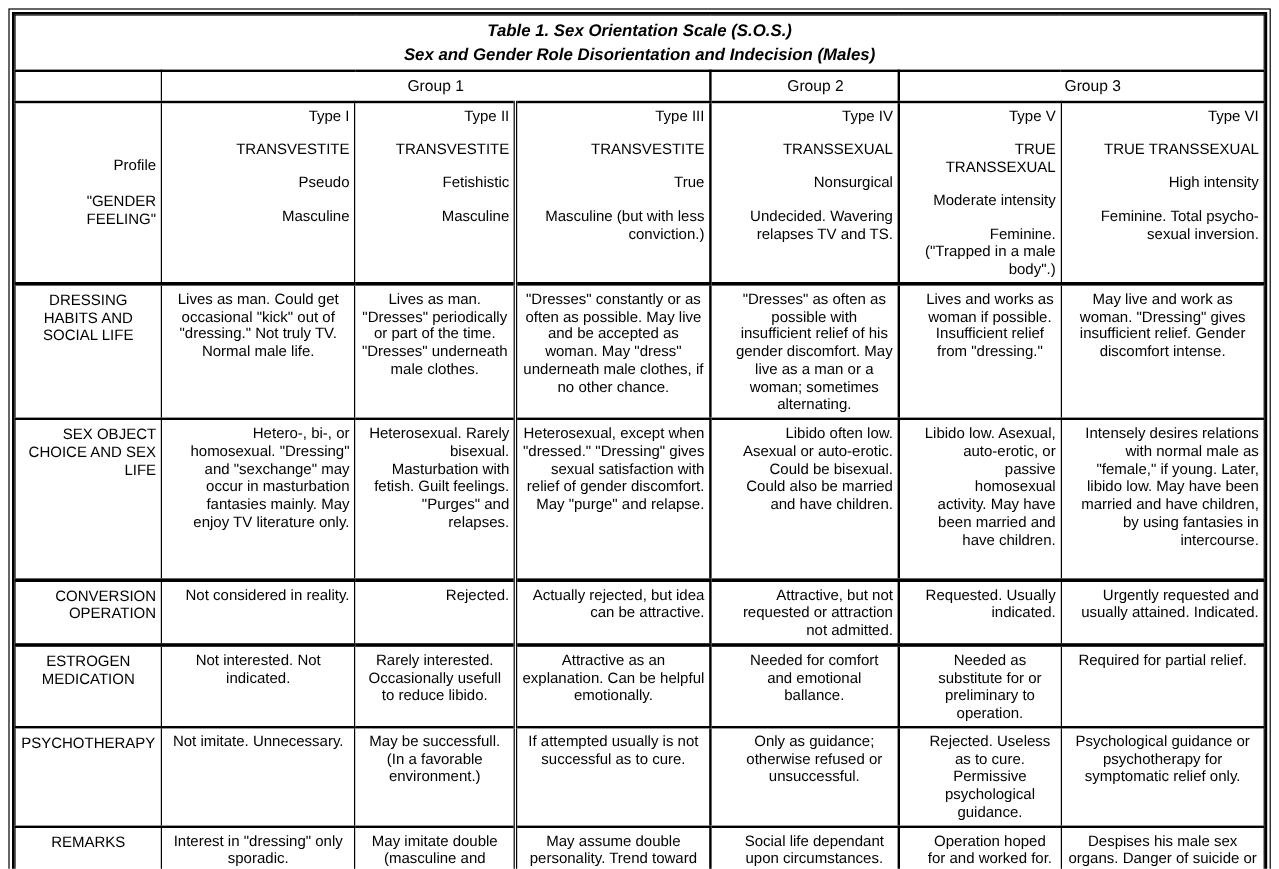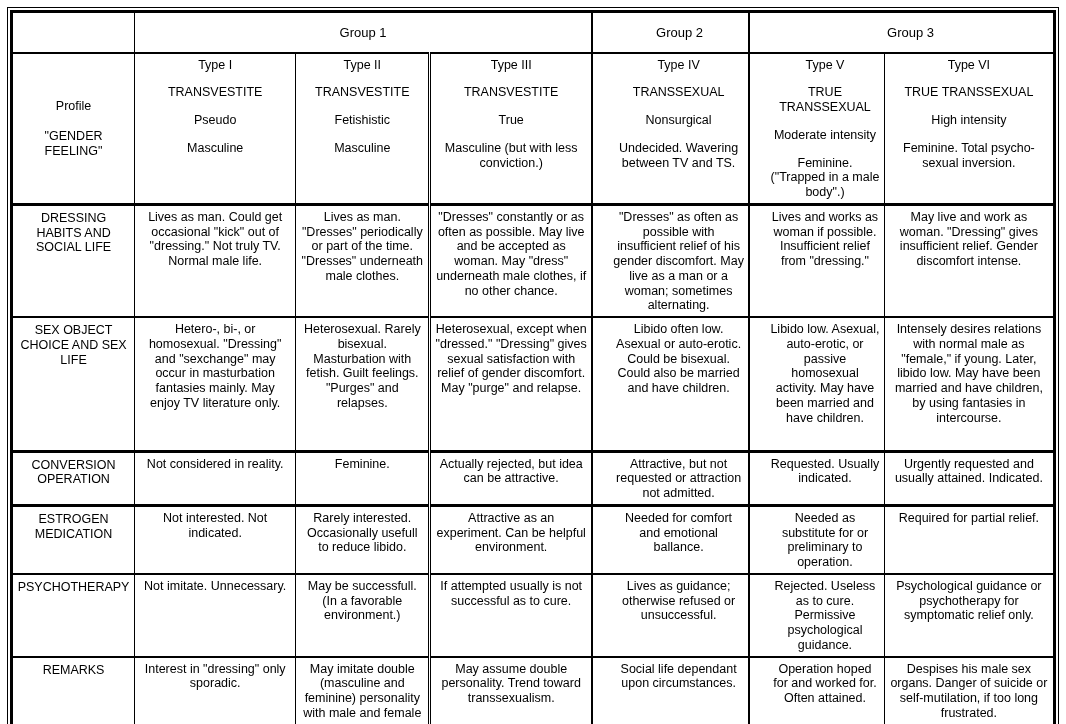--- a/index.html
+++ b/index.html
@@ -23,33 +23,33 @@
     vertical-align: top;
     text-align: center;
     font-size: 12.5px;
     line-height: 1.18;
     padding: 4px 4px 3px 4px;
     overflow: hidden;
     word-wrap: break-word;
   }
   
   tr.r-title    { height: 42px; }
-  tr.r-group    { height: 40px; }
+  tr.r-group    { height: 26px; }
   tr.r-profile  { height: 116px; }
   tr.r-dress    { height: 96px; }
   tr.r-sex      { height: 134px; }
   tr.r-kinsey   { height: 24px; }
   tr.r-conv     { height: 44px; }
   tr.r-estro    { height: 52px; }
   tr.r-psych    { height: 50px; }
   tr.r-remarks  { height: 72px; }
   tr.r-foot     { height: 30px; }
   
   tr.hb2 > td { border-bottom-width: 2px; }
-  tr.hb3 > td { border-bottom-width: 3px; }
+  tr.hb3 > td { border-bottom-width: 3px; text-align: right; }
   
   td.vdbl { border-left: 3px double #000; }
   td.v2   { border-left-width: 2px; padding-left: 20px; }
   
   .title-cell { vertical-align: middle; padding: 2px; }
   .title-line { font-weight: bold; font-style: italic; font-size: 14px; line-height: 1.45; }
   
   .group-cell { vertical-align: middle; font-size: 13px; padding: 2px; }
   
   .type-cell div { margin-bottom: 13px; }
@@ -79,20 +79,26 @@
           <col style="width:122px">
           <col style="width:161px">
           <col style="width:134px">
           <col style="width:162px">
           <col style="width:157px">
           <col style="width:135px">
           <col style="width:169px">
         </colgroup>
 
         <tbody>
+            <tr class="r-title hb2">
+          <td colspan="7" class="title-cell">
+            <div class="title-line">Table 1. Sex Orientation Scale (S.O.S.)</div>
+            <div class="title-line">Sex and Gender Role Disorientation and Indecision (Males)</div>
+          </td>
+        </tr>
 
         <tr class="r-group hb2">
           <td class="group-cell"></td>
           <td colspan="3" class="group-cell">Group 1</td>
           <td class="group-cell v2">Group 2</td>
           <td colspan="2" class="group-cell v2">Group 3</td>
         </tr>
 
         <tr class="r-profile hb3">
           <td class="profile-label-cell">
@@ -114,21 +120,21 @@
           <td class="type-cell vdbl">
             <div>Type III</div>
             <div>TRANSVESTITE</div>
             <div>True</div>
             <div>Masculine (but with less conviction.)</div>
           </td>
           <td class="type-cell v2">
             <div>Type IV</div>
             <div>TRANSSEXUAL</div>
             <div>Nonsurgical</div>
-            <div>Undecided. Wavering between TV and TS.</div>
+            <div>Undecided. Wavering relapses TV and TS.</div>
           </td>
           <td class="type-cell v2">
             <div>Type V</div>
             <div>TRUE TRANSSEXUAL</div>
             <div>Moderate intensity</div>
             <div>Feminine. ("Trapped in a male body".)</div>
           </td>
           <td class="type-cell">
             <div>Type VI</div>
             <div>TRUE TRANSSEXUAL</div>
@@ -154,43 +160,43 @@
           <td class="vdbl">Heterosexual, except when "dressed." "Dressing" gives sexual satisfaction with relief of gender discomfort. May "purge" and relapse.</td>
           <td class="v2">Libido often low. Asexual or auto-erotic. Could be bisexual. Could also be married and have children.</td>
           <td class="v2">Libido low. Asexual, auto-erotic, or passive homosexual activity. May have been married and have children.</td>
           <td>Intensely desires relations with normal male as "female," if young. Later, libido low. May have been married and have children, by using fantasies in intercourse.</td>
         </tr>
 
 
         <tr class="r-conv hb3">
           <td class="rowlabel">CONVERSION OPERATION</td>
           <td>Not considered in reality.</td>
-          <td>Feminine.</td>
+          <td>Rejected.</td>
           <td class="vdbl">Actually rejected, but idea can be attractive.</td>
           <td class="v2">Attractive, but not requested or attraction not admitted.</td>
           <td class="v2">Requested. Usually indicated.</td>
           <td>Urgently requested and usually attained. Indicated.</td>
         </tr>
 
         <tr class="r-estro hb2">
           <td class="rowlabel">ESTROGEN MEDICATION</td>
           <td>Not interested. Not indicated.</td>
           <td>Rarely interested. Occasionally usefull to reduce libido.</td>
-          <td class="vdbl">Attractive as an experiment. Can be helpful environment.</td>
+          <td class="vdbl">Attractive as an explanation. Can be helpful emotionally.</td>
           <td class="v2">Needed for comfort and emotional ballance.</td>
           <td class="v2">Needed as substitute for or preliminary to operation.</td>
           <td>Required for partial relief.</td>
         </tr>
 
         <tr class="r-psych hb2">
           <td class="rowlabel">PSYCHOTHERAPY</td>
           <td>Not imitate. Unnecessary.</td>
           <td>May be successfull. (In a favorable environment.)</td>
           <td class="vdbl">If attempted usually is not successful as to cure.</td>
-          <td class="v2">Lives as guidance; otherwise refused or unsuccessful.</td>
+          <td class="v2">Only as guidance; otherwise refused or unsuccessful.</td>
           <td class="v2">Rejected. Useless as to cure. Permissive psychological guidance.</td>
           <td>Psychological guidance or psychotherapy for symptomatic relief only.</td>
         </tr>
 
         <tr class="r-remarks hb2">
           <td class="rowlabel">REMARKS</td>
           <td>Interest in "dressing" only sporadic.</td>
           <td>May imitate double (masculine and feminine) personality with male and female names.</td>
           <td class="vdbl">May assume double personality. Trend toward transsexualism.</td>
           <td class="v2">Social life dependant upon circumstances.</td>

